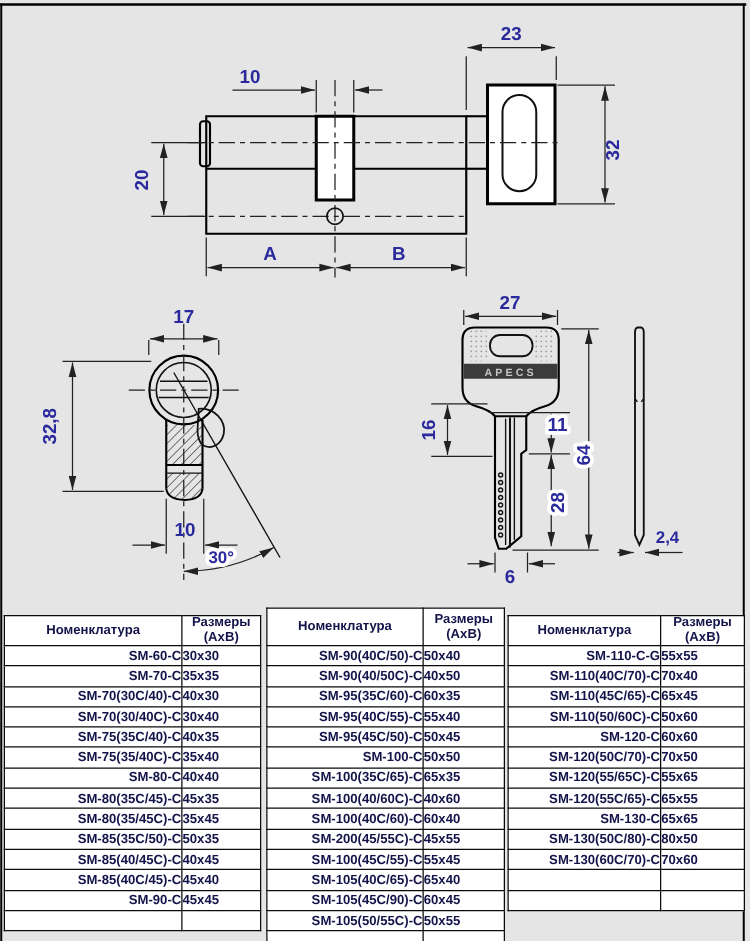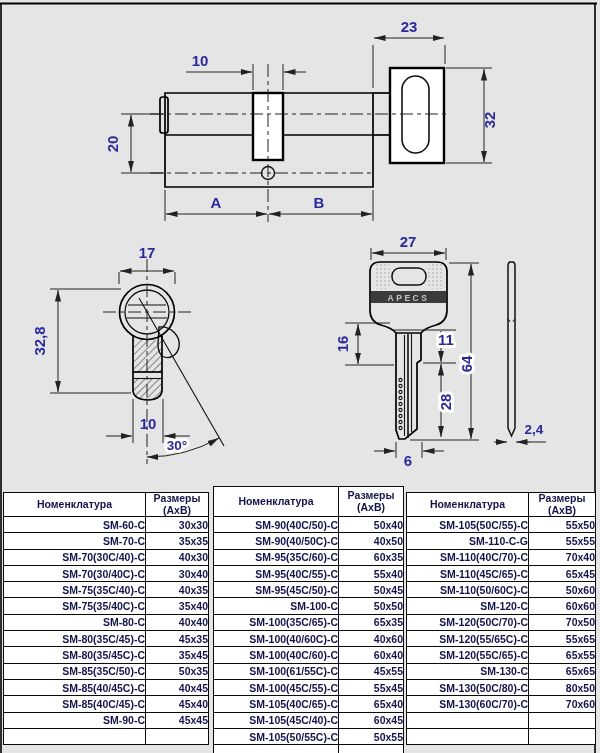--- a/index.html
+++ b/index.html
@@ -14,21 +14,21 @@
   .cl{stroke:#222;stroke-width:1;fill:none;stroke-dasharray:13 4 4 4;}
   .halo{paint-order:stroke;stroke:#fff;stroke-width:6px;stroke-linejoin:round;}
   table.pt{position:absolute;border-collapse:collapse;table-layout:fixed;background:#fff;
            color:#14144b;font-weight:bold;}
   table.pt th, table.pt td{border:1.5px solid #0a0a0a;font-size:10.5px;overflow:hidden;
            white-space:nowrap;padding:0;}
   table.pt th{text-align:center;vertical-align:middle;line-height:11.5px;}
   table.pt td{height:15.3px;}
   .h23 th{height:23px;} .h29 th{height:29px;}
   td.cell-name{text-align:right;padding-left:7px;}
-  td.cell-size{text-align:right;}
+  td.cell-size{text-align:left;}
 </style>
 </head>
 <body>
 
 <div class="page">
 
 <svg class="draw" width="600" height="753" viewBox="0 0 600 753">
   <defs>
     <marker id="ar" viewBox="0 0 12 8" refX="11.5" refY="4" markerWidth="12" markerHeight="8" orient="auto-start-reverse" markerUnits="userSpaceOnUse">
       <path d="M0,0.9 L11.5,4 L0,7.1 Z" fill="#222"></path>
@@ -323,33 +323,33 @@
         </tr>
         <tr>
           <td class="cell-name">SM-100(40/60C)-C</td>
           <td class="cell-size">40x60</td>
         </tr>
         <tr>
           <td class="cell-name">SM-100(40C/60)-C</td>
           <td class="cell-size">60x40</td>
         </tr>
         <tr>
-          <td class="cell-name">SM-100(61/55C)-C</td>
+          <td class="cell-name">SM-200(45/55C)-C</td>
           <td class="cell-size">45x55</td>
         </tr>
         <tr>
           <td class="cell-name">SM-100(45C/55)-C</td>
           <td class="cell-size">55x45</td>
         </tr>
         <tr>
           <td class="cell-name">SM-105(40C/65)-C</td>
           <td class="cell-size">65x40</td>
         </tr>
         <tr>
-          <td class="cell-name">SM-105(45C/40)-C</td>
+          <td class="cell-name">SM-105(45C/90)-C</td>
           <td class="cell-size">60x45</td>
         </tr>
         <tr>
           <td class="cell-name">SM-105(50/55C)-C</td>
           <td class="cell-size">50x55</td>
         </tr>
         <tr>
           <td class="cell-name"></td>
           <td class="cell-size"></td>
         </tr>
@@ -362,24 +362,20 @@
         <col style="width:67px">
       </colgroup>
   <thead>
     <tr>
       <th>Номенклатура</th>
       <th><span>Размеры</span><br><span>(АхВ)</span></th>
     </tr>
   </thead>
   <tbody>
         <tr>
-          <td class="cell-name">SM-105(50C/55)-C</td>
-          <td class="cell-size">55x50</td>
-        </tr>
-        <tr>
           <td class="cell-name">SM-110-C-G</td>
           <td class="cell-size">55x55</td>
         </tr>
         <tr>
           <td class="cell-name">SM-110(40C/70)-C</td>
           <td class="cell-size">70x40</td>
         </tr>
         <tr>
           <td class="cell-name">SM-110(45C/65)-C</td>
           <td class="cell-size">65x45</td>

